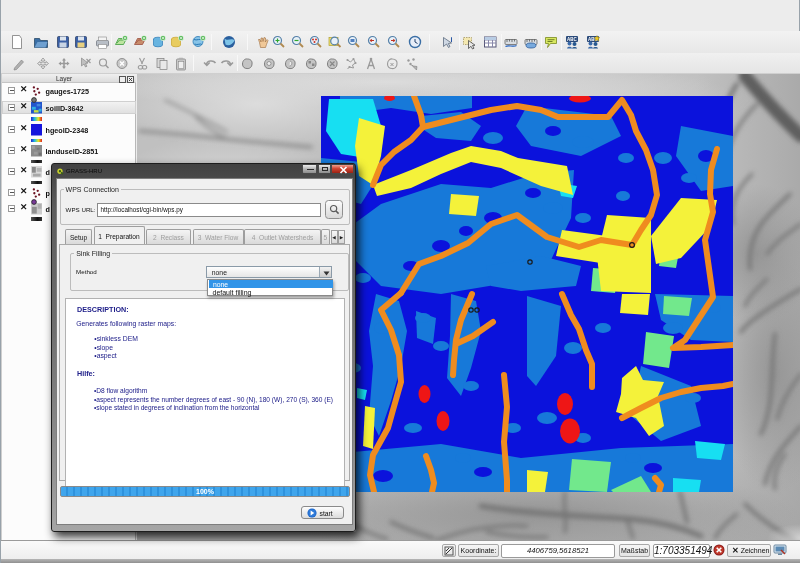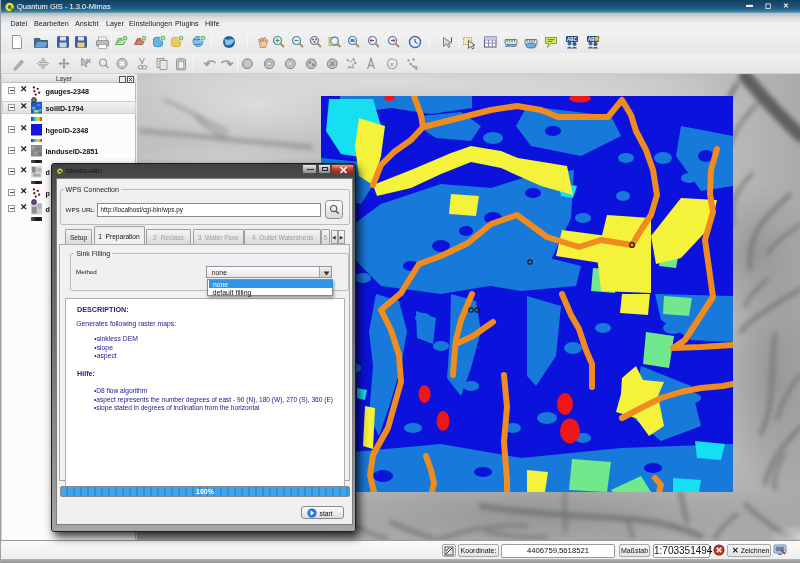--- a/index.html
+++ b/index.html
@@ -27,21 +27,21 @@
 .lexp i { position:absolute; left:1px; top:2.2px; width:3.8px; height:1px; background:#555; }
 .lchk { position:absolute; left:18px; font-size:8.8px; font-weight:bold; color:#111; }
 .licon { position:absolute; left:28.5px; width:11.5px; height:11.5px; }
 .llab { position:absolute; left:43.5px; font-size:7.2px; font-weight:bold; color:#111; }
 .lbar { position:absolute; left:29px; width:11px; height:3.5px; }
 
 #canvas { position:absolute; left:136px; top:74px; width:664px; height:466px; background:#fff; overflow:hidden; }
 
 #statusbar { position:absolute; left:0; top:540px; width:800px; height:19px; background:linear-gradient(180deg,#fafafa,#eeeeee); border-top:1px solid #9a9a9a; font-size:7px; }
 .sbox { position:absolute; top:2.5px; height:13px; background:linear-gradient(180deg,#f6f6f6,#e4e4e4); border:1px solid #a8a8a8; border-radius:2px; color:#111; text-align:center; line-height:11px; }
-.sfld { position:absolute; top:2.5px; height:14px; background:#fff; border:1px solid #9a9a9a; border-radius:2px; color:#111; text-align:center; line-height:11px; }
+.sfld { position:absolute; top:2.5px; height:14px; background:#fff; border:1px solid #9a9a9a; border-radius:2px; color:#111; text-align:center; line-height:11px;font-style:italic; }
 #bottomframe { position:absolute; left:0; top:559px; width:800px; height:4px; background:linear-gradient(180deg,#b6b6b6,#909090); }
 
 #dlg { position:absolute; left:50px; top:163px; width:305px; height:369px;
   background:linear-gradient(180deg,#414141 0%,#5d5d5d 12%,#6f6f6f 45%,#949494 85%,#a6a6a6 100%);
   border:1px solid #1d1d1d; border-radius:3px;
   box-shadow:3px 5px 10px rgba(0,0,0,0.8); }
 #dlg::after { content:""; position:absolute; left:0; top:13.5px; width:303px; height:354px; z-index:-1;
   background:linear-gradient(180deg,#a0a0a0 0%,#8a8a8a 40%,#5e5e5e 92%,#3a3a3a 100%); }
 #dlgtitle { position:absolute; left:14px; top:4px; font-size:6px; color:#0a0a0a; }
 #dlgbody { position:absolute; left:3.5px; top:13.5px; width:297px; height:347px; background:#f0f0f0; border:1px solid #7e7e7e; }
@@ -62,40 +62,20 @@
 #droplist { position:absolute; left:155px; top:114.6px; width:126px; height:17.4px; background:#fff; border:1px solid #8a8a8a; box-shadow:1px 2px 3px rgba(0,0,0,0.35); z-index:5; }
 #descbox { position:absolute; left:12.6px; top:134px; width:280.5px; height:195px; background:#fff; border:1px solid #b2b2b2; }
 .navy { color:#20208a; }
 #progress { position:absolute; left:8px; top:321.5px; width:290px; height:11.5px; border:1px solid #8a8a8a; border-radius:2px; overflow:hidden;
   background:repeating-linear-gradient(90deg,#3fa5ec 0 5px,#2e92dd 5px 7px); }
 #startbtn { position:absolute; left:249px; top:341.8px; width:42.5px; height:13px; background:linear-gradient(180deg,#fdfdfd,#dcdcdc); border:1px solid #8a8a8a; border-radius:3px; }
 </style>
 </head>
 <body>
 <div id="win">
-  <div id="titlebar">
-    <svg style="position:absolute;left:4px;top:1.5px;" width="11" height="10" viewBox="0 0 11 10">
-        <circle cx="4.6" cy="5" r="4.2" fill="#e8e23c"></circle>
-        <circle cx="4.6" cy="5" r="1.9" fill="#3a7a28"></circle>
-        <rect x="6.4" y="6.2" width="4" height="2.6" fill="#3a7a28" transform="rotate(38 7 7)"></rect>
-      </svg>
-    <span class="ttext">Quantum GIS - 1.3.0-Mimas</span>
-    <span class="winbtn" style="left:745px;top:1px;font-size:7px;">▬</span>
-    <span class="winbtn" style="left:764px;top:1px;font-size:7.5px;">◻</span>
-    <span class="winbtn" style="left:782px;top:1.5px;font-size:7px;">✕</span>
-  </div>
-  <div id="menubar">
-    <span style="left:9.4px;">Datei</span>
-    <span style="left:33px;">Bearbeiten</span>
-    <span style="left:74px;">Ansicht</span>
-    <span style="left:105px;">Layer</span>
-    <span style="left:128px;">Einstellungen</span>
-    <span style="left:174px;">Plugins</span>
-    <span style="left:204px;">Hilfe</span>
-  </div>
   <div id="tb1"><svg width="800" height="22" id="tb1svg">
         <g transform="translate(9.5,4.5)">
           <path d="M2,0 L9,0 L11,3 L11,13 L2,13 Z" fill="#fff" stroke="#7a7a7a" stroke-width="0.8"></path>
         </g>
         <g transform="translate(33.5,4.5)">
           <path d="M0,3 L5,3 L6,5 L13,5 L13,12 L0,12 Z" fill="#3a6ea5" stroke="#1d3d5c" stroke-width="0.7"></path>
           <path d="M0,12 L3,6.5 L13,6.5 L11,12 Z" fill="#6fa0d0"></path>
         </g>
         <g transform="translate(55.5,4.5)">
           <rect x="1" y="1" width="11" height="11" rx="1" fill="#3a5fa5" stroke="#22375c" stroke-width="0.7"></rect>
@@ -346,34 +326,34 @@
         </div>
         <span class="lchk" style="top:9.5px;">✕</span>
         <svg class="licon" style="top:11px;" viewBox="0 0 12 12">
           <rect width="12" height="12" fill="#fcfcfc"></rect>
           <circle cx="3" cy="2.5" r="1.2" fill="#6a1020"></circle>
           <circle cx="7" cy="4" r="1.2" fill="#6a1020"></circle>
           <circle cx="3.5" cy="6.5" r="1.2" fill="#6a1020"></circle>
           <circle cx="8.5" cy="8" r="1.2" fill="#6a1020"></circle>
           <circle cx="5" cy="10" r="1.2" fill="#6a1020"></circle>
         </svg>
-        <span class="llab" style="top:12.5px;">gauges-2348</span>
+        <span class="llab" style="top:12.5px;">gauges-1725</span>
         <div style="position:absolute;left:0;top:27px;width:134px;height:13px;background:linear-gradient(180deg,#f2f2f2,#e0e0e0);border:1px solid #d0d0d0;"></div>
         <div class="lexp" style="top:30px;">
           <i></i>
         </div>
         <span class="lchk" style="top:26.5px;">✕</span>
         <svg class="licon" style="top:28px;" viewBox="0 0 12 12">
           <rect width="12" height="12" fill="#2255cc"></rect>
           <rect x="1" y="5" width="4" height="3" fill="#30b0e0"></rect>
           <rect x="6" y="2" width="4" height="2.5" fill="#4488dd"></rect>
           <rect x="3" y="8.5" width="5" height="2.5" fill="#c8e040"></rect>
           <rect x="8" y="7" width="3" height="3" fill="#30b0e0"></rect>
         </svg>
-        <span class="llab" style="top:29.5px;">soilID-1794</span>
+        <span class="llab" style="top:29.5px;">soilID-3642</span>
         <div class="lbar" style="top:43px;background:linear-gradient(90deg,#2020d0,#20c0e0,#e8e820,#e02020);"></div>
         <div class="lexp" style="top:52px;">
           <i></i>
         </div>
         <span class="lchk" style="top:48.5px;">✕</span>
         <svg class="licon" style="top:50px;" viewBox="0 0 12 12">
           <rect width="12" height="12" fill="#1515dd"></rect>
         </svg>
         <span class="llab" style="top:51.5px;">hgeoID-2348</span>
         <div class="lbar" style="top:64.5px;background:linear-gradient(90deg,#2020d0,#20c0e0,#e8e820,#e02020);"></div>

